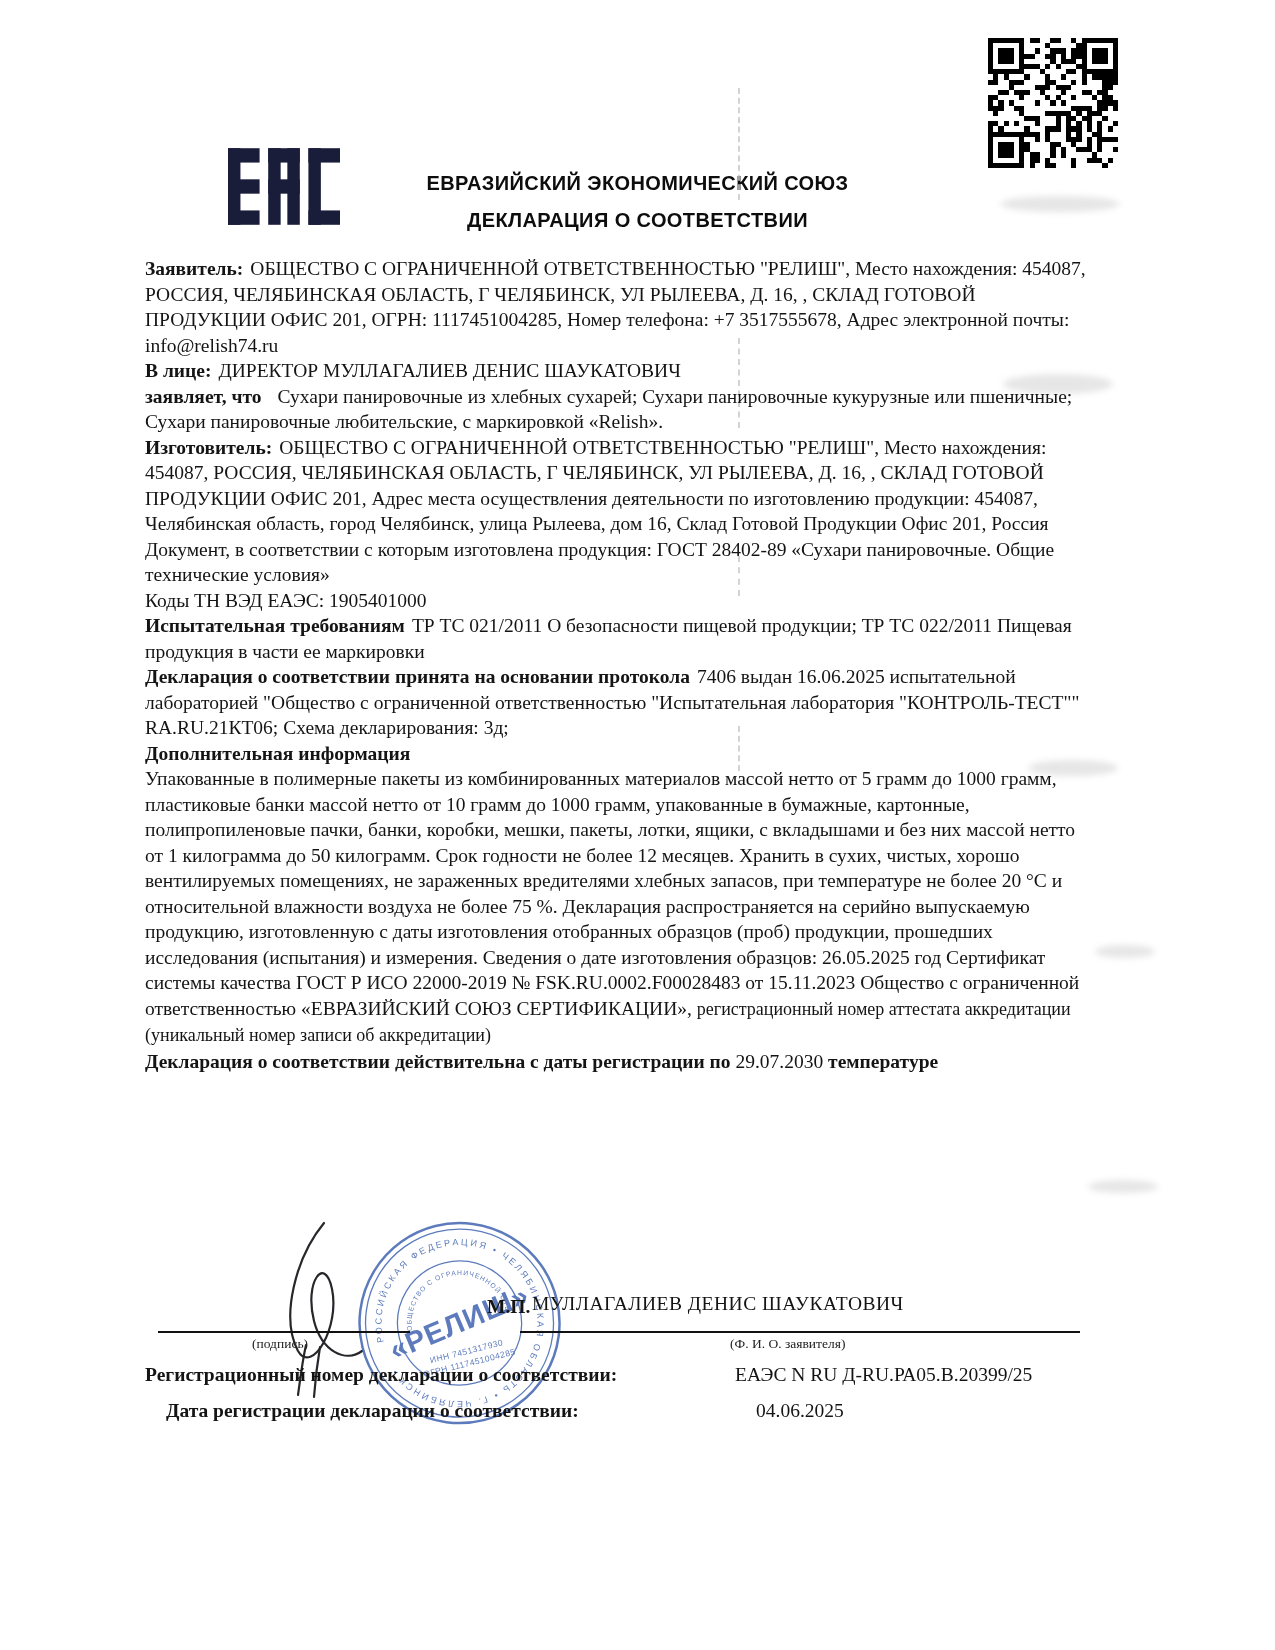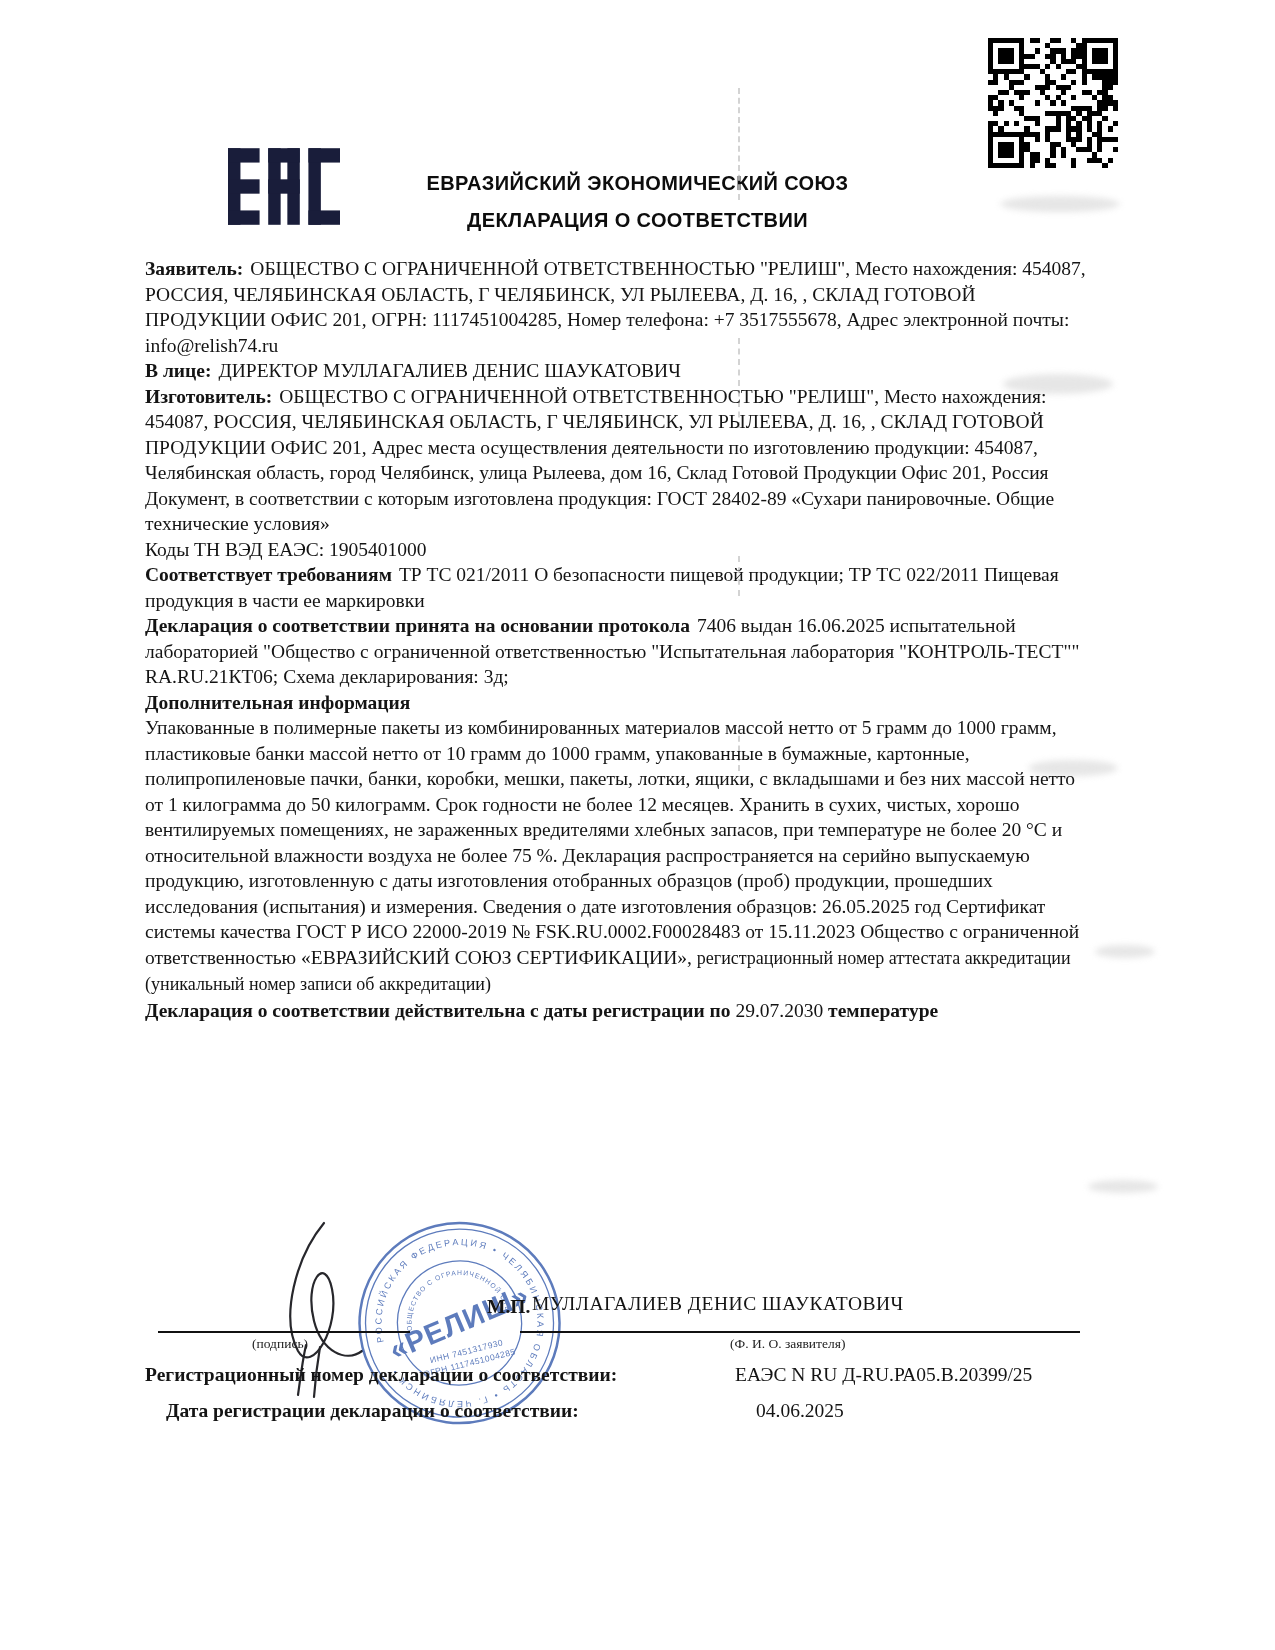--- a/index.html
+++ b/index.html
@@ -396,28 +396,29 @@
   <div class="smudge s2"></div>
   <div class="smudge s3"></div>
   <div class="smudge s4"></div>
   <div class="smudge s5"></div>
 
   <div class="content">
     <p class="para"><span class="lbl">Заявитель:</span><span>ОБЩЕСТВО С ОГРАНИЧЕННОЙ ОТВЕТСТВЕННОСТЬЮ "РЕЛИШ", Место нахождения: 454087, РОССИЯ, ЧЕЛЯБИНСКАЯ ОБЛАСТЬ, Г ЧЕЛЯБИНСК, УЛ РЫЛЕЕВА, Д. 16,  , СКЛАД ГОТОВОЙ ПРОДУКЦИИ ОФИС 201, ОГРН: 1117451004285, Номер телефона: +7 3517555678, Адрес электронной почты: info@relish74.ru</span></p>
 
     <p class="para mt-l"><span class="lbl">В лице:</span><span>ДИРЕКТОР МУЛЛАГАЛИЕВ ДЕНИС ШАУКАТОВИЧ</span></p>
 
+    <p class="para mt-s"><span class="lbl-wide">заявляет, что</span><span>Сухари панировочные из хлебных сухарей; Сухари панировочные кукурузные или пшеничные; Сухари панировочные любительские, с маркировкой «Relish».</span></p>
 
     <p class="para mt-xs"><span class="lbl">Изготовитель:</span><span>ОБЩЕСТВО С ОГРАНИЧЕННОЙ ОТВЕТСТВЕННОСТЬЮ "РЕЛИШ", Место нахождения: 454087, РОССИЯ, ЧЕЛЯБИНСКАЯ ОБЛАСТЬ, Г ЧЕЛЯБИНСК, УЛ РЫЛЕЕВА, Д. 16,  , СКЛАД ГОТОВОЙ ПРОДУКЦИИ ОФИС 201, Адрес места осуществления деятельности по изготовлению продукции: 454087, Челябинская область, город Челябинск, улица Рылеева, дом 16, Склад Готовой Продукции Офис 201, Россия</span></p>
 
     <p class="para mt-xs"><span>Документ, в соответствии с которым изготовлена продукция: ГОСТ 28402-89 «Сухари панировочные. Общие технические условия»</span></p>
 
     <p class="para mt-xs"><span>Коды ТН ВЭД ЕАЭС: 1905401000</span></p>
 
-    <p class="para mt-m"><span class="lbl">Соответствует требованиям</span><span>ТР ТС 021/2011 О безопасности пищевой продукции; ТР ТС 022/2011 Пищевая продукция в части ее маркировки</span></p>
+    <p class="para mt-m"><span class="lbl">Испытательная требованиям</span><span>ТР ТС 021/2011 О безопасности пищевой продукции; ТР ТС 022/2011 Пищевая продукция в части ее маркировки</span></p>
 
     <p class="para mt-basis"><span class="lbl">Декларация о соответствии принята на основании протокола</span><span>7406 выдан 16.06.2025 испытательной лабораторией "Общество с ограниченной ответственностью "Испытательная лаборатория "КОНТРОЛЬ-ТЕСТ"" RA.RU.21КТ06; Схема декларирования: 3д;</span></p>
 
     <p class="para mt-xl"><span class="lbl">Дополнительная информация</span></p>
 
     <p class="para"><span>Упакованные в полимерные пакеты из комбинированных материалов массой нетто от 5 грамм до 1000 грамм, пластиковые банки массой нетто от 10 грамм до 1000 грамм, упакованные в бумажные, картонные, полипропиленовые пачки, банки, коробки, мешки, пакеты, лотки, ящики, с вкладышами и без них массой нетто от 1 килограмма до 50 килограмм. Срок годности не более 12 месяцев. Хранить в сухих, чистых, хорошо вентилируемых помещениях, не зараженных вредителями хлебных запасов, при температуре не более 20 °С и относительной влажности воздуха не более 75 %. Декларация распространяется на серийно выпускаемую продукцию, изготовленную с даты изготовления отобранных образцов (проб) продукции, прошедших исследования (испытания) и измерения. Сведения о дате изготовления образцов: 26.05.2025 год Сертификат системы качества ГОСТ Р ИСО 22000-2019 № FSK.RU.0002.F00028483 от 15.11.2023 Общество с ограниченной ответственностью «ЕВРАЗИЙСКИЙ СОЮЗ СЕРТИФИКАЦИИ»,</span> <span class="smalltxt">регистрационный номер аттестата аккредитации (уникальный номер записи об аккредитации)</span></p>
 
     <p class="para validity"><span>Декларация о соответствии действительна с даты регистрации по</span> <span class="date">29.07.2030</span> <span>температуре</span></p>
   </div>
 

